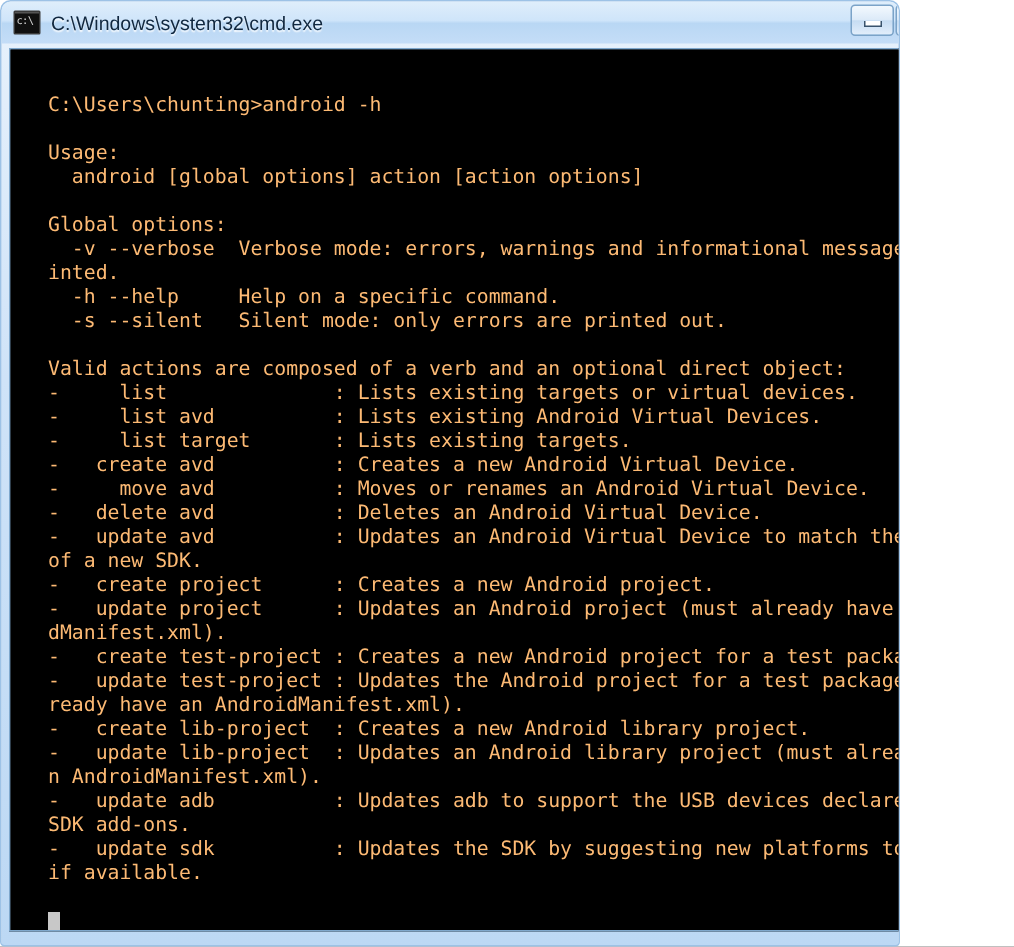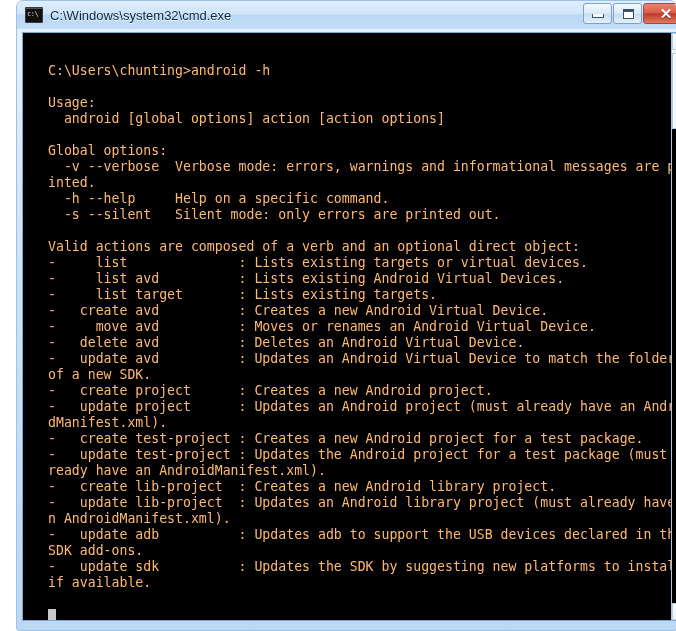--- a/index.html
+++ b/index.html
@@ -10,22 +10,22 @@
   body {
     width: 676px;
     height: 631px;
     overflow: hidden;
     font-family: "Liberation Sans", sans-serif;
   }
 
   
   #window {
     position: absolute;
-    left: 16px; top: 0;
-    width: 661px;
+    left: 0; top: 0;
+    width: 600px;
     height: 631px;
     box-sizing: border-box;
     background: linear-gradient(to bottom, #e8f2fc 0%, #cfe3f8 40%, #bcd8f4 100%);
     border: 1px solid #9dc2e6;
     border-radius: 7px 7px 3px 3px;
     overflow: hidden;
   }
 
   
   #titlebar {

